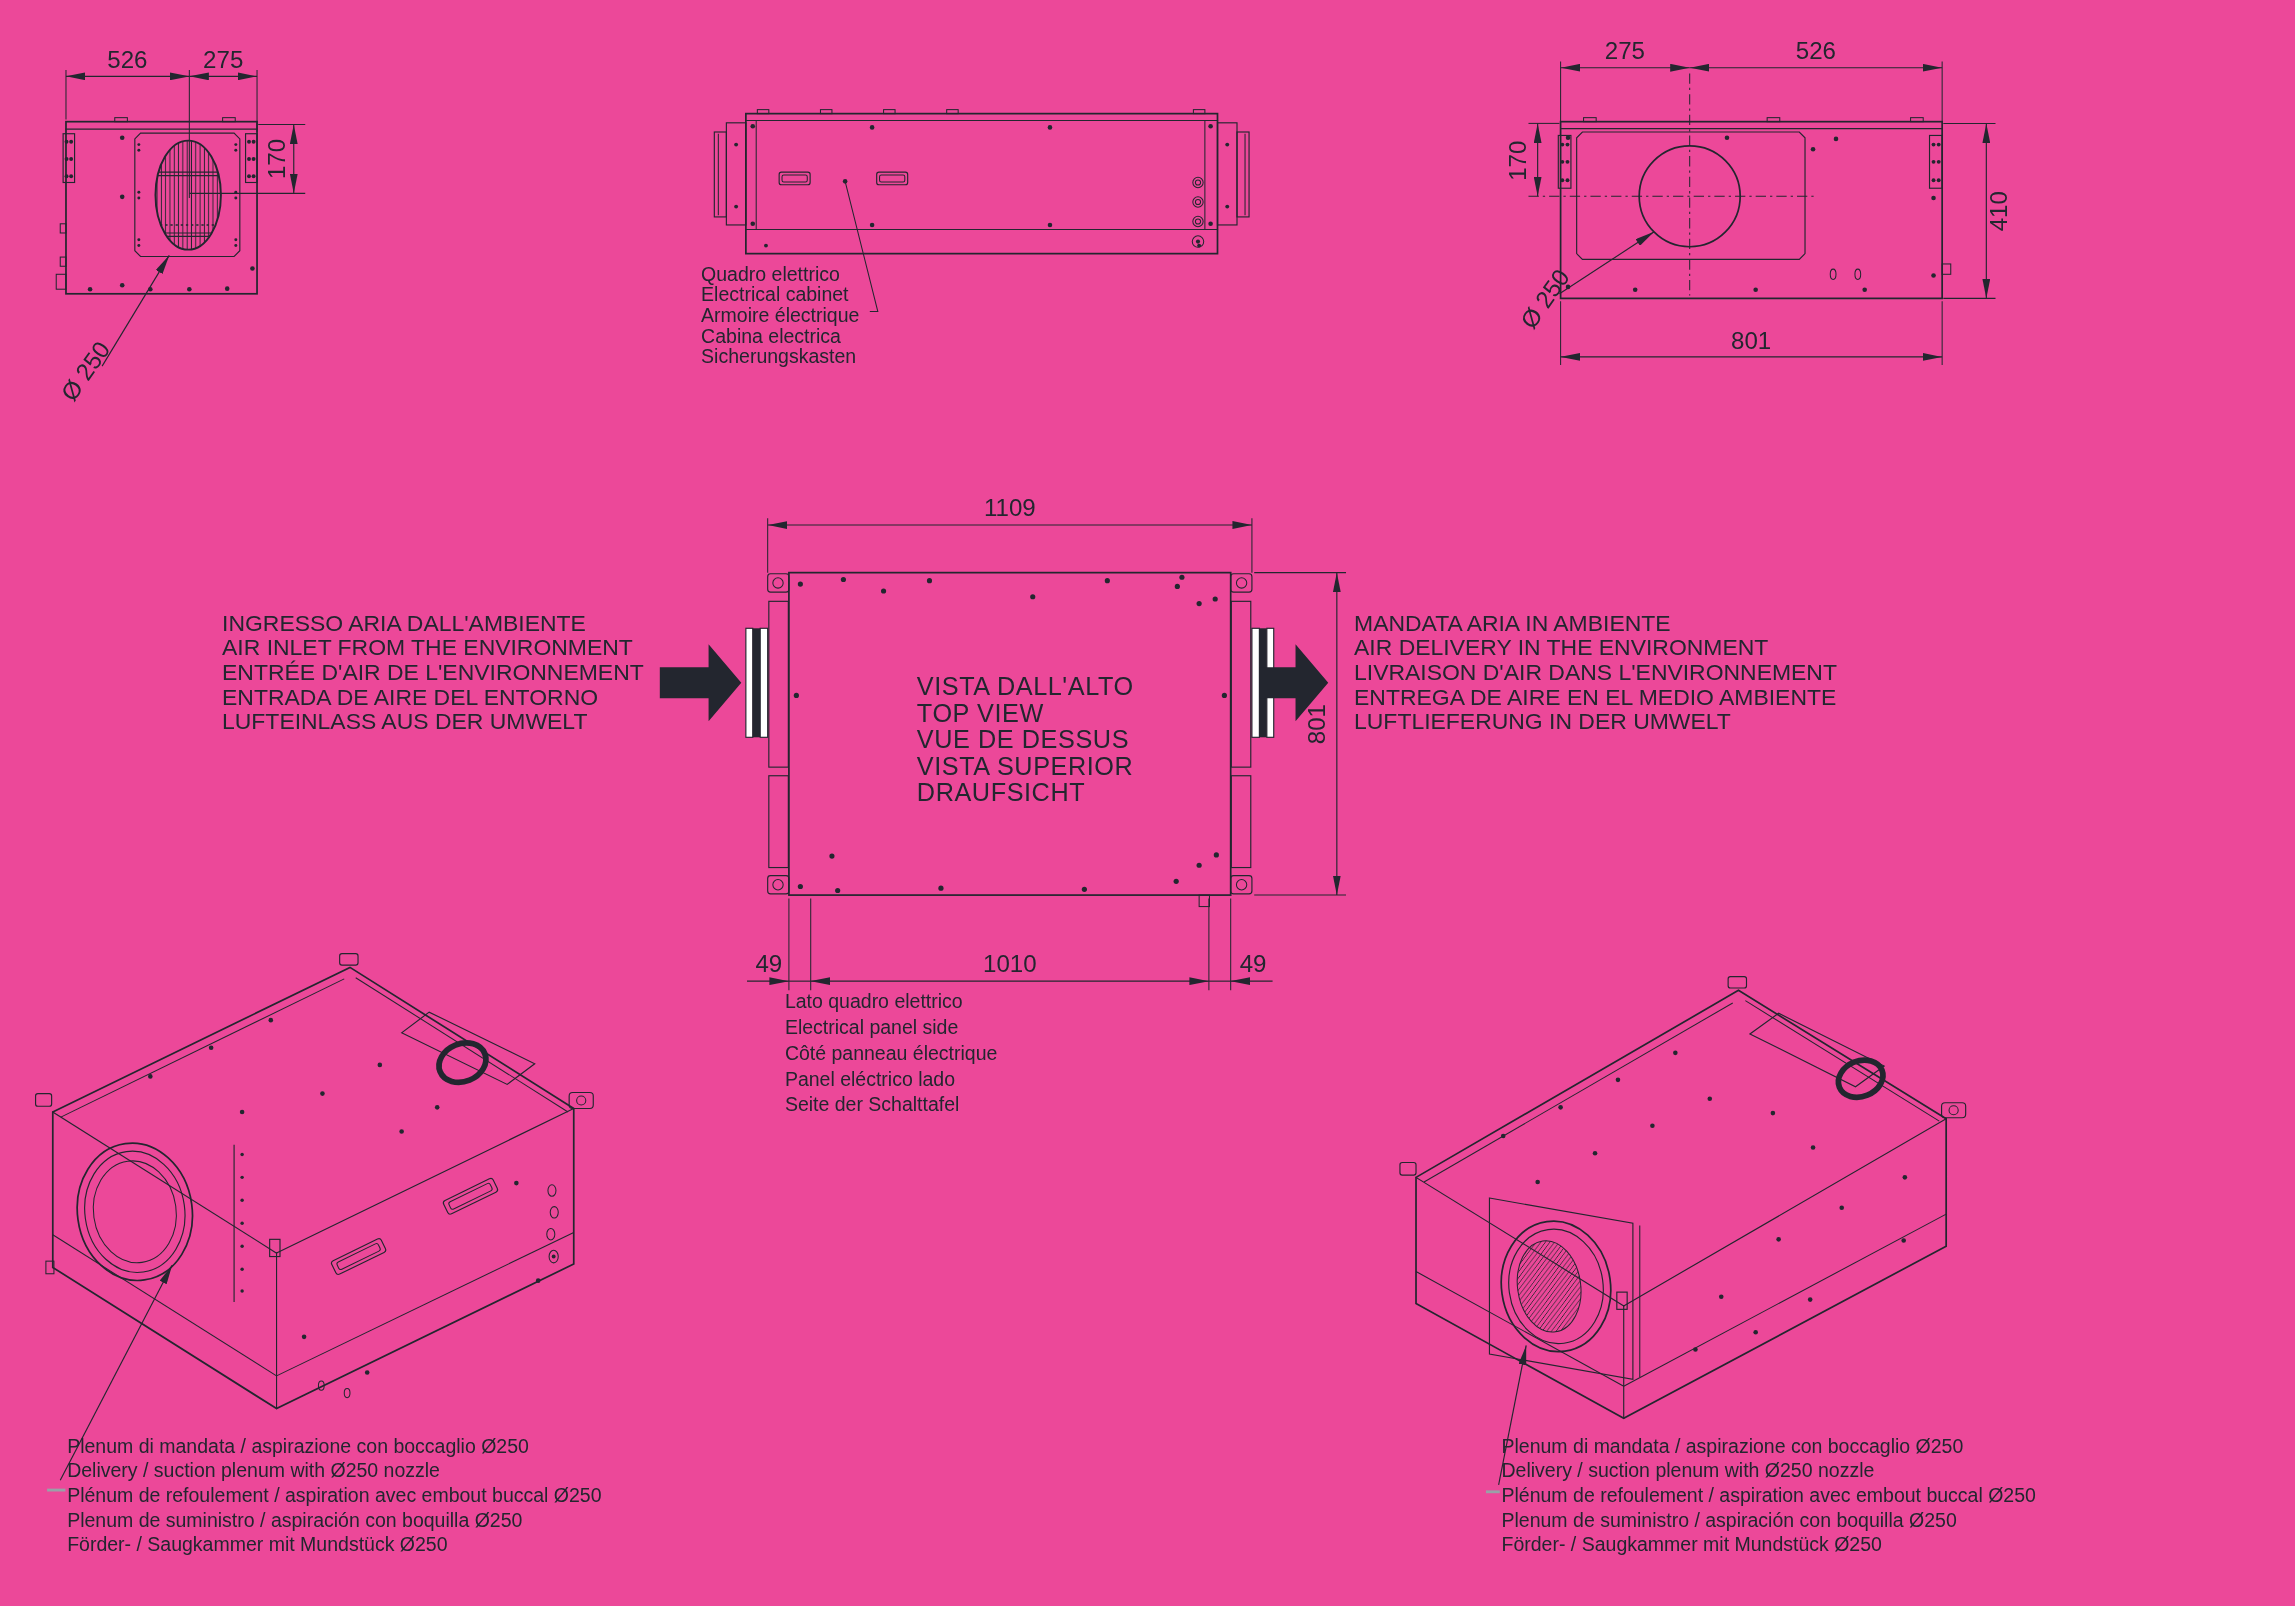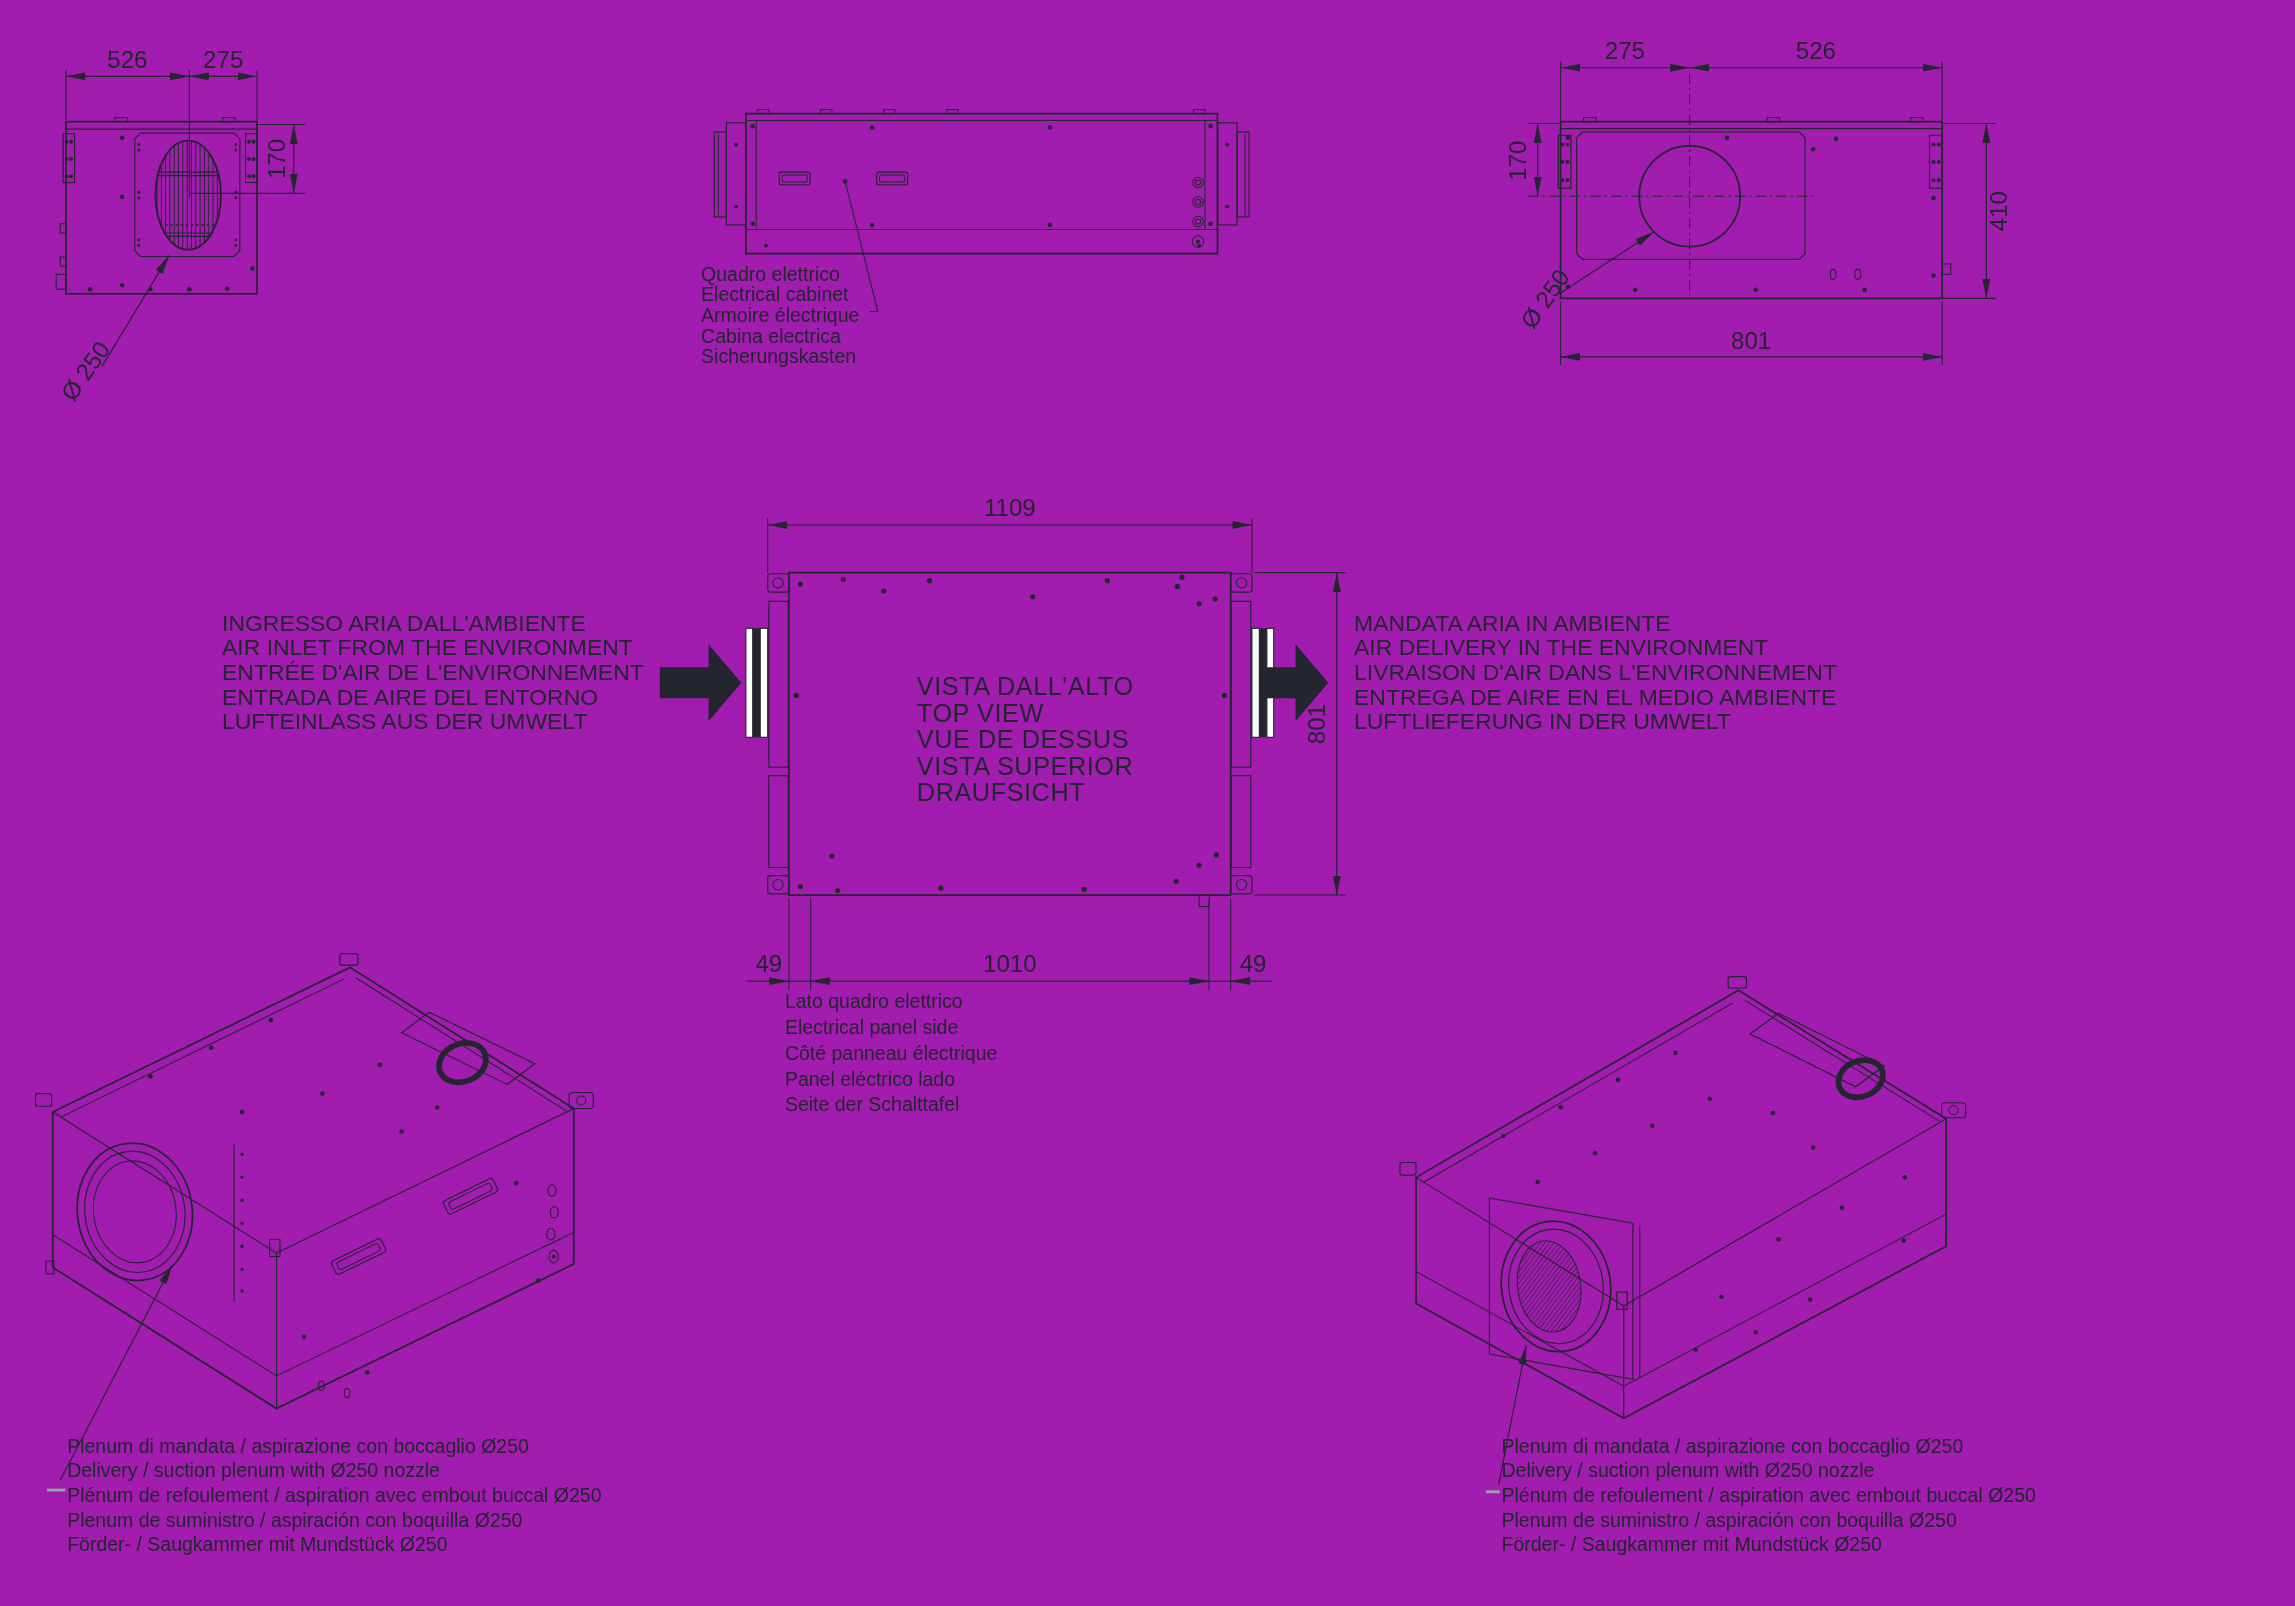--- a/index.html
+++ b/index.html
@@ -1,16 +1,16 @@
 <!DOCTYPE html>
 <html style="font-size:9.2px"><head>
 <meta charset="utf-8">
 <style>
   html,body{margin:0;padding:0;background:#ffffff;}
-  .page{position:relative;width:2295px;height:1606px;background:#a21caf;overflow:hidden;}
+  .page{position:relative;width:2295px;height:1606px;background:#ec4899;overflow:hidden;}
   svg{position:absolute;left:0;top:0;}
   .s{stroke:#23262f;stroke-width:3;fill:none;stroke-linecap:square;stroke-linejoin:miter;}
   .s2{stroke:#23262f;stroke-width:2;fill:none;stroke-linecap:square;}
   .s1{stroke:#23262f;stroke-width:1.8;fill:none;}
   .dim{stroke:#23262f;stroke-width:2;fill:none;}
   .cl{stroke:#23262f;stroke-width:1.8;fill:none;stroke-dasharray:18 7 4 7;}
   .dotl{stroke:#23262f;stroke-width:2.4;fill:none;stroke-dasharray:4 5;}
   .f{fill:#23262f;stroke:none;}
   .dot{fill:#23262f;stroke:none;}
   .w{fill:#ffffff;}

